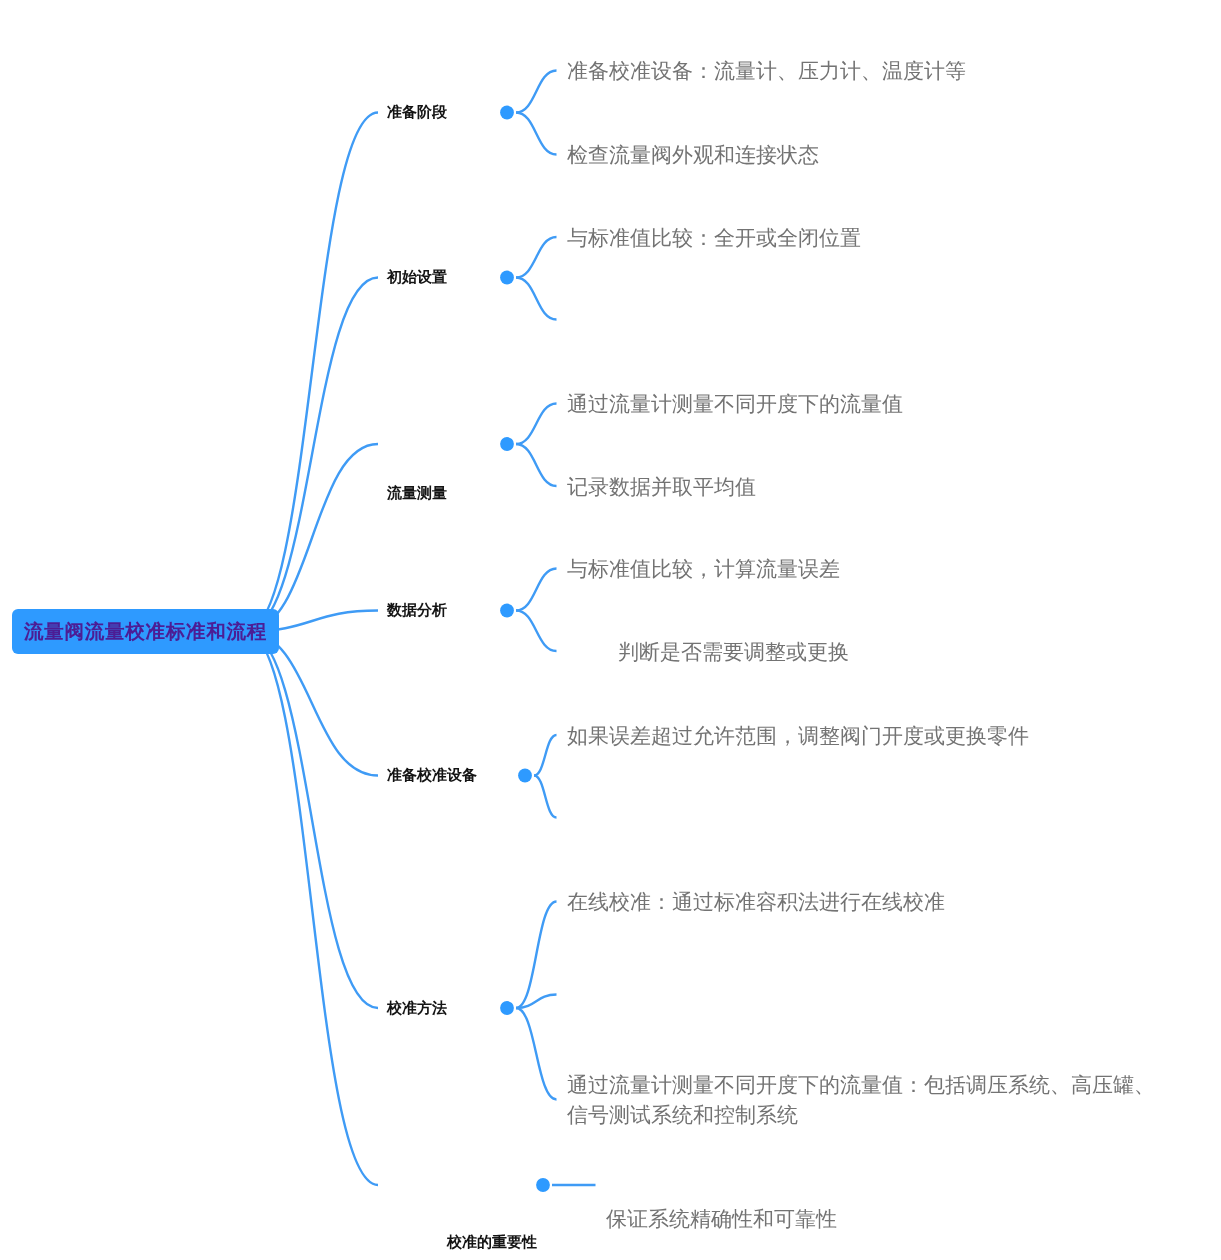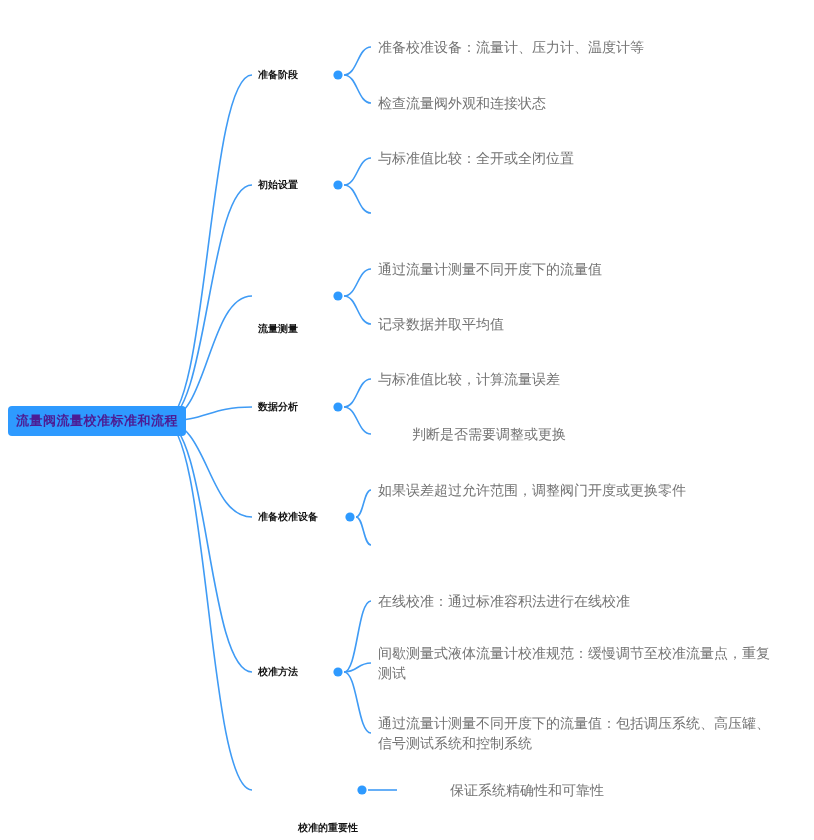--- a/index.html
+++ b/index.html
@@ -62,17 +62,16 @@
     <div class="node branch" style="left: 258px; top: 296px; margin-top: 33px;">流量测量</div>
     <div class="node leaf" style="left: 378px; top: 269px;">通过流量计测量不同开度下的流量值</div>
     <div class="node leaf" style="left: 378px; top: 324px;">记录数据并取平均值</div>
     <div class="node branch" style="left: 258px; top: 407px;">数据分析</div>
     <div class="node leaf" style="left: 378px; top: 379px;">与标准值比较，计算流量误差</div>
     <div class="node leaf" style="left: 378px; top: 434px; margin-left: 34px;">判断是否需要调整或更换</div>
     <div class="node branch" style="left: 258px; top: 517px;">准备校准设备</div>
     <div class="node leaf" style="left: 378px; top: 490px;">如果误差超过允许范围，调整阀门开度或更换零件</div>
     <div class="node branch" style="left: 258px; top: 672px;">校准方法</div>
     <div class="node leaf" style="left: 378px; top: 601px;">在线校准：通过标准容积法进行在线校准</div>
-    <div class="node leaf" style="left: 378px; top: 663px;">间歇测量式液体流量计校准规范：缓慢调节至校准流量点，重复测试</div>
     <div class="node leaf" style="left: 378px; top: 733px;">通过流量计测量不同开度下的流量值：包括调压系统、高压罐、信号测试系统和控制系统</div>
     <div class="node branch" style="left: 258px; top: 828px; margin-left: 40px;">校准的重要性</div>
-    <div class="node leaf" style="left: 404px; top: 790px; margin-left: 46px;">保证系统精确性和可靠性</div>
+    <div class="node leaf" style="left: 404px; top: 812px;">保证系统精确性和可靠性</div>
   </div>
 
 </body></html>

